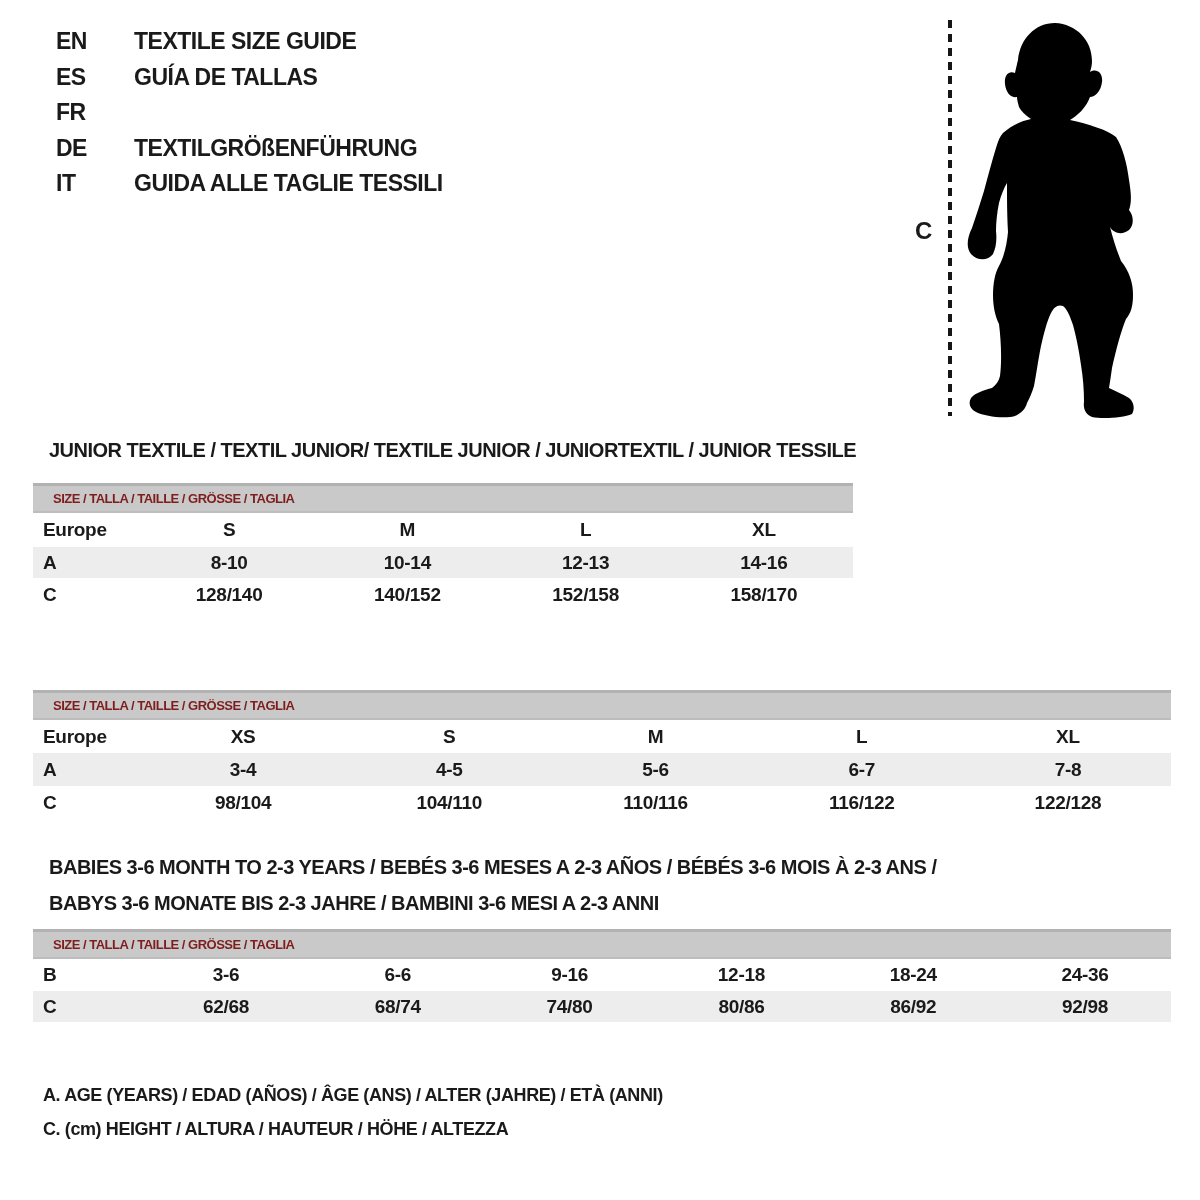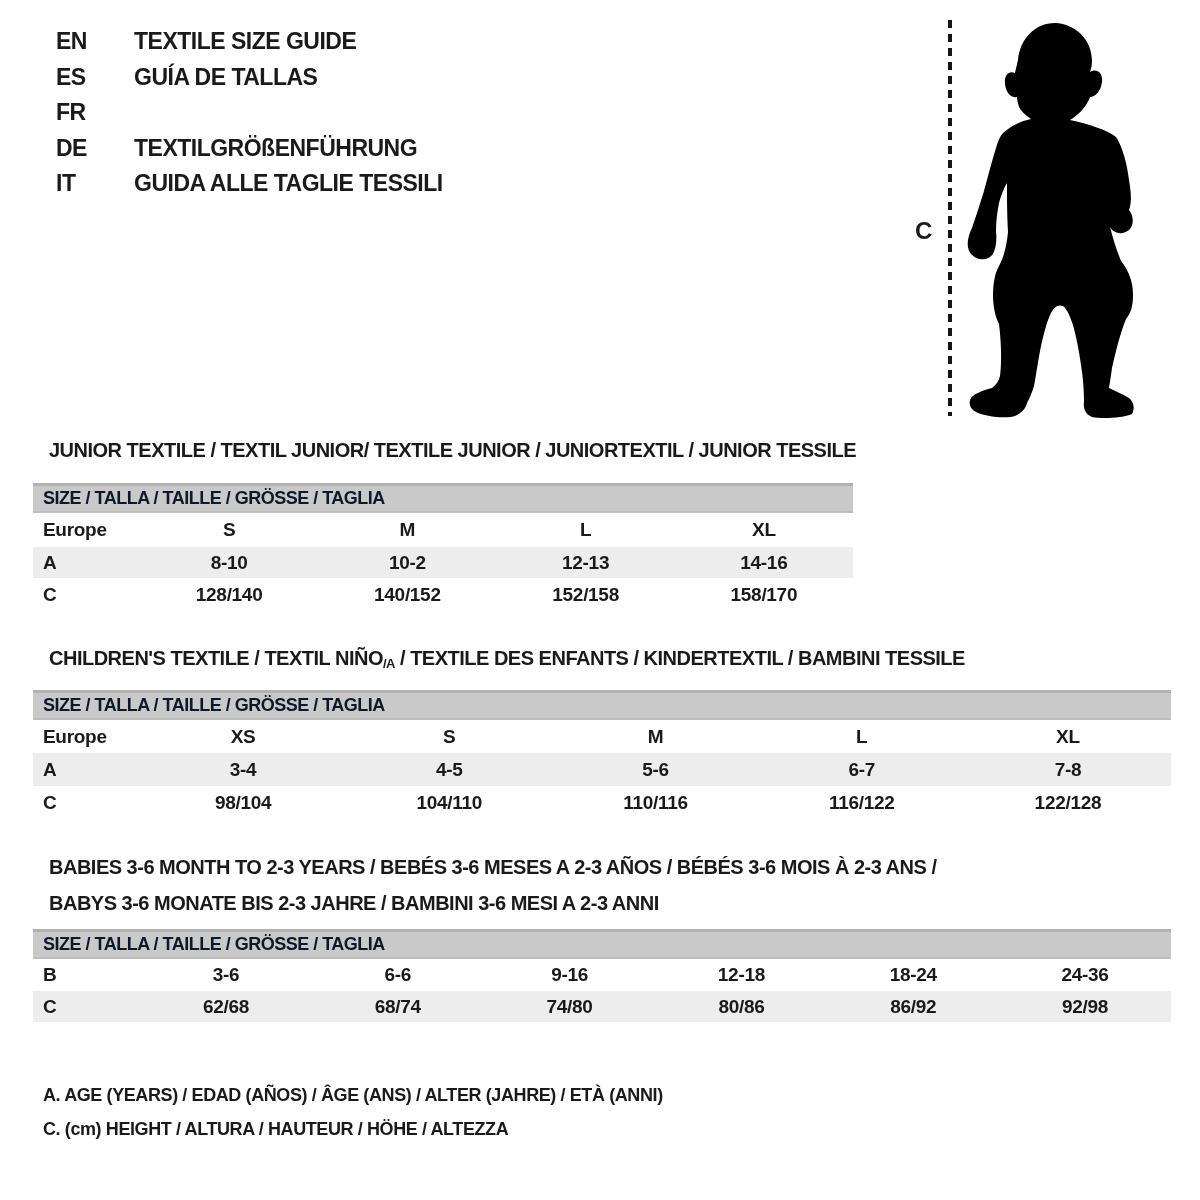--- a/index.html
+++ b/index.html
@@ -24,21 +24,21 @@
 
   
   .section-title { position:absolute; left:25px; font-size:20px; letter-spacing:-0.5px; white-space:nowrap; line-height:24px;margin-left:24px; }
   .title-sub { font-size:13px; vertical-align:-3px; }
 
   
   .size-table { position:absolute; left:33px; }
   .thead {
     display:flex; align-items:center; height:30px; box-sizing:border-box;
     background:#c9c9c9; border-top:3px solid #b2b2b2; border-bottom:2px solid #bdbdbd;
-    font-size:18px; letter-spacing:-0.5px; color:#0f172a; padding-left:10px; white-space:nowrap;
+    font-size:13px; letter-spacing:-0.5px; color:#7f1d1d; padding-left:20px; white-space:nowrap;
   }
   .trow { display:flex; align-items:center; font-size:19px; letter-spacing:-0.3px; }
   .trow .rlabel { width:107px; flex:0 0 107px; padding-left:10px; box-sizing:border-box; }
   .trow .cell { flex:1 1 0; text-align:center; }
   .shaded { background:#ededed; }
   .h34 { height:34px; } .h33 { height:33px; } .h32 { height:32px; } .h31 { height:31px; }
 
   
   .legend { position:absolute; left:43px; top:1078px; font-size:18px; letter-spacing:-0.4px; line-height:34px; }
   .legend div { white-space:nowrap; }
@@ -134,36 +134,33 @@
     <div class="trow h34">
       <span class="rlabel">Europe</span>
       <span class="cell">S</span>
       <span class="cell">M</span>
       <span class="cell">L</span>
       <span class="cell">XL</span>
     </div>
     <div class="trow h31 shaded">
       <span class="rlabel">A</span>
       <span class="cell">8-10</span>
-      <span class="cell">10-2</span>
+      <span class="cell">10-14</span>
       <span class="cell">12-13</span>
       <span class="cell">14-16</span>
     </div>
     <div class="trow h33">
       <span class="rlabel">C</span>
       <span class="cell">128/140</span>
       <span class="cell">140/152</span>
       <span class="cell">152/158</span>
       <span class="cell">158/170</span>
     </div>
   </div>
 
-  <div class="section-title" style="top:646px;">
-    <span>CHILDREN'S TEXTILE / TEXTIL NIÑO</span><span class="title-sub">/A</span><span> / TEXTILE DES ENFANTS / KINDERTEXTIL / BAMBINI TESSILE</span>
-  </div>
   <div class="size-table" style="top:690px; width:1138px;">
     <div class="thead">SIZE / TALLA / TAILLE / GRÖSSE / TAGLIA</div>
     <div class="trow h33">
       <span class="rlabel">Europe</span>
       <span class="cell">XS</span>
       <span class="cell">S</span>
       <span class="cell">M</span>
       <span class="cell">L</span>
       <span class="cell">XL</span>
     </div>

